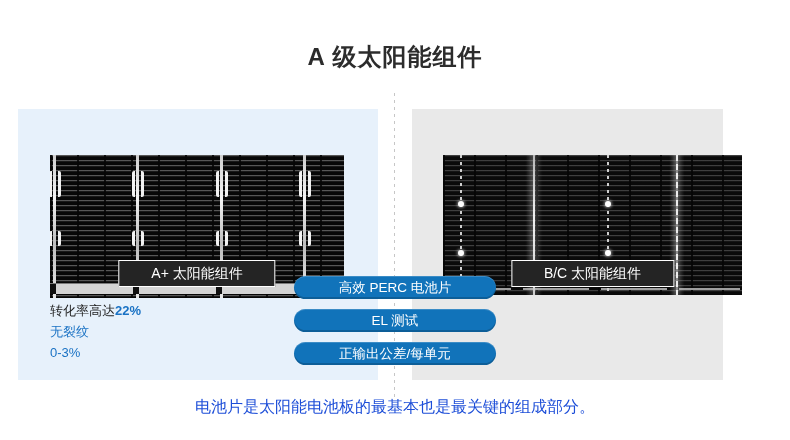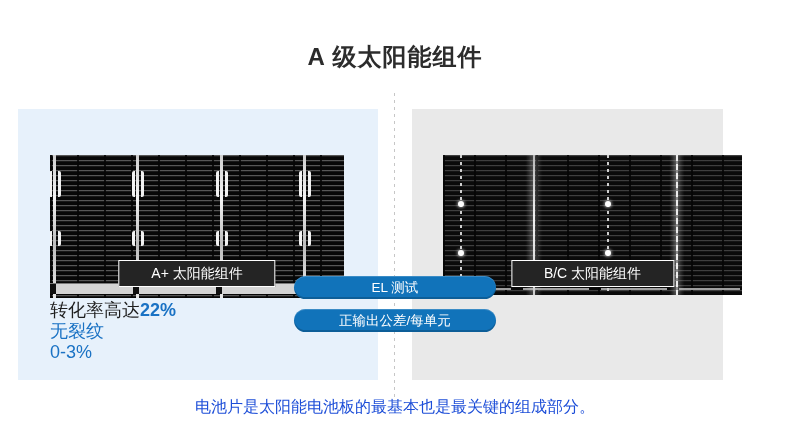--- a/index.html
+++ b/index.html
@@ -54,21 +54,21 @@
   .band-b{position:absolute;left:2px;right:2px;bottom:5px;height:2px;opacity:.85;
           background:repeating-linear-gradient(to right,rgba(205,205,205,.9) 0 66px,transparent 66px 78px);}
 
   
   .badge{position:absolute;top:105px;left:50%;transform:translateX(-50%);
          height:27px;line-height:25px;box-sizing:border-box;border:1.5px solid #ffffff;
          background:#242424;color:#ffffff;font-size:14px;text-align:center;white-space:nowrap;
          padding:0 32px;}
 
   
-  .stats{position:absolute;top:191px;font-size:18px;line-height:21px;white-space:nowrap;}
+  .stats{position:absolute;top:191px;font-size:13px;line-height:21px;white-space:nowrap;}
   .stats.l{left:32px;text-align:left;color:#1e1e1e;}
   .stats.r{right:36px;text-align:right;color:#9c9c9c;}
   .blue{color:#1a72c4;}
   .bold{font-weight:700;}
   .gray-bold{color:#7d7d7d;font-weight:700;}
 
   
   .pills{position:absolute;left:294px;top:276px;width:202px;display:flex;
          flex-direction:column;gap:10px;z-index:5;}
   .pill{display:block;width:202px;height:23px;border:none;border-radius:12px;cursor:pointer;
@@ -123,19 +123,20 @@
       <div class="crack-smudge" style="left:83px"></div>
       <div class="ribbon-bright" style="left:90px"></div>
       <div class="crack-smudge" style="left:226px"></div>
       <div class="ribbon-crack" style="left:233px"></div>
       <div class="band-b"></div>
       <div class="badge">B/C 太阳能组件</div>
     </div>
   </section>
 
   <div class="pills">
+    <button class="pill">高效 PERC 电池片</button>
     <button class="pill">EL 测试</button>
     <button class="pill">正输出公差/每单元</button>
   </div>
 
   <p class="caption">电池片是太阳能电池板的最基本也是最关键的组成部分。</p>
 
 </div>
 
 </body></html>

